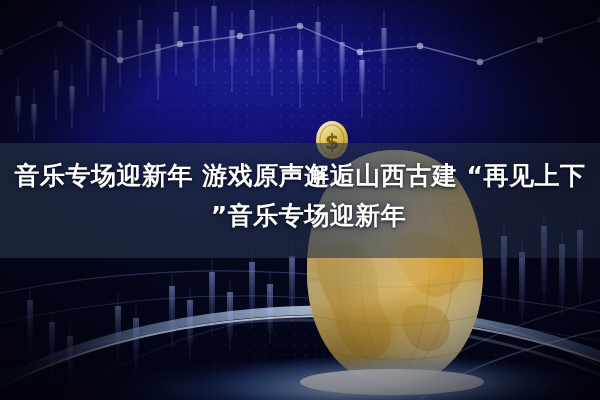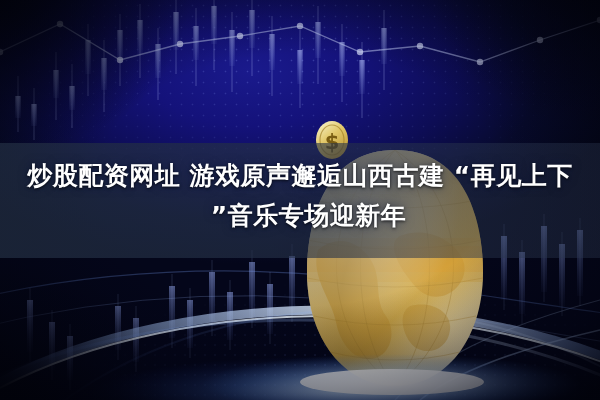--- a/index.html
+++ b/index.html
@@ -318,17 +318,17 @@
 
     <ellipse cx="392" cy="384" rx="190" ry="30" fill="url(#baseGlow)"></ellipse>
     <ellipse cx="392" cy="382" rx="92" ry="13" fill="#ffffff" opacity=".85"></ellipse>
   </svg>
 
   <div class="bg-vig"></div>
 
   <div class="band"></div>
 
   <div class="headline">
-    <span class="l1">炒股配资网址 游戏原声邂逅山西古建 “再见上下</span>
+    <span class="l1">音乐专场迎新年 游戏原声邂逅山西古建 “再见上下</span>
     <span class="l2">”音乐专场迎新年</span>
   </div>
 
 </div>
 
 </body></html>

